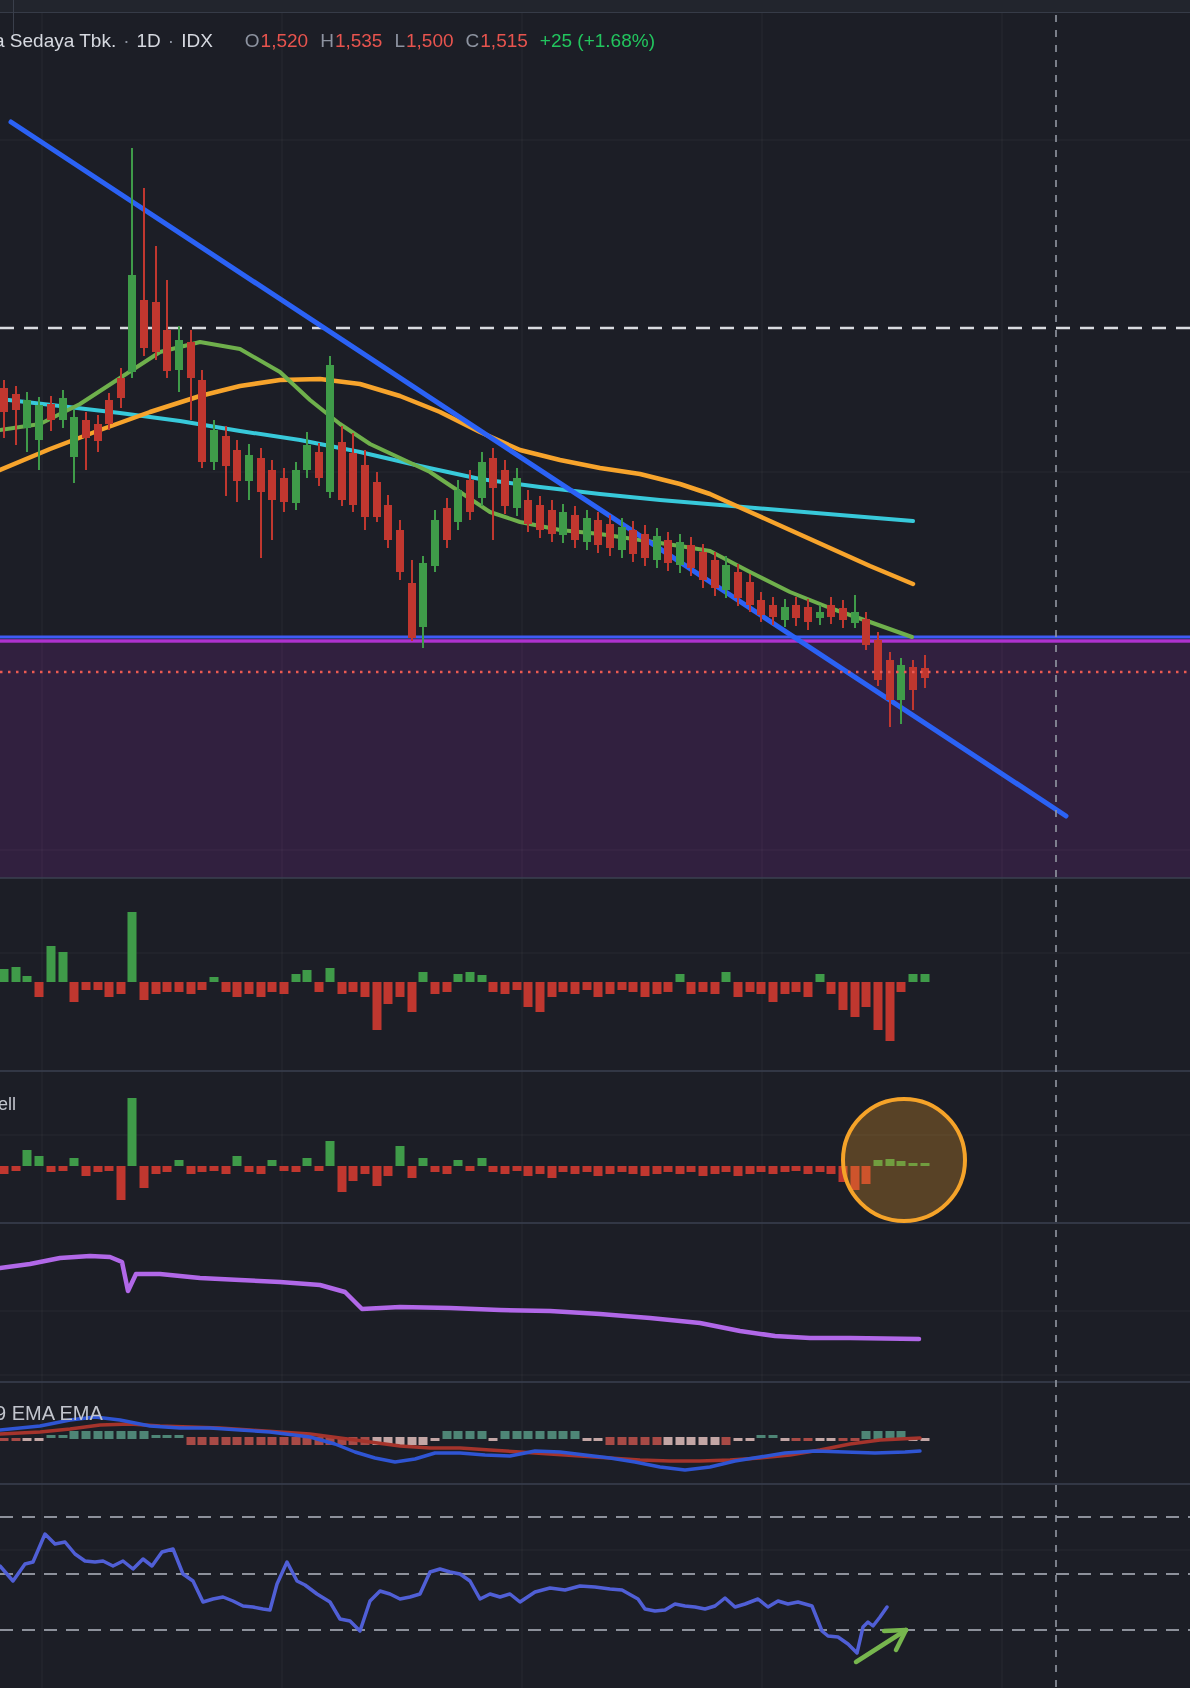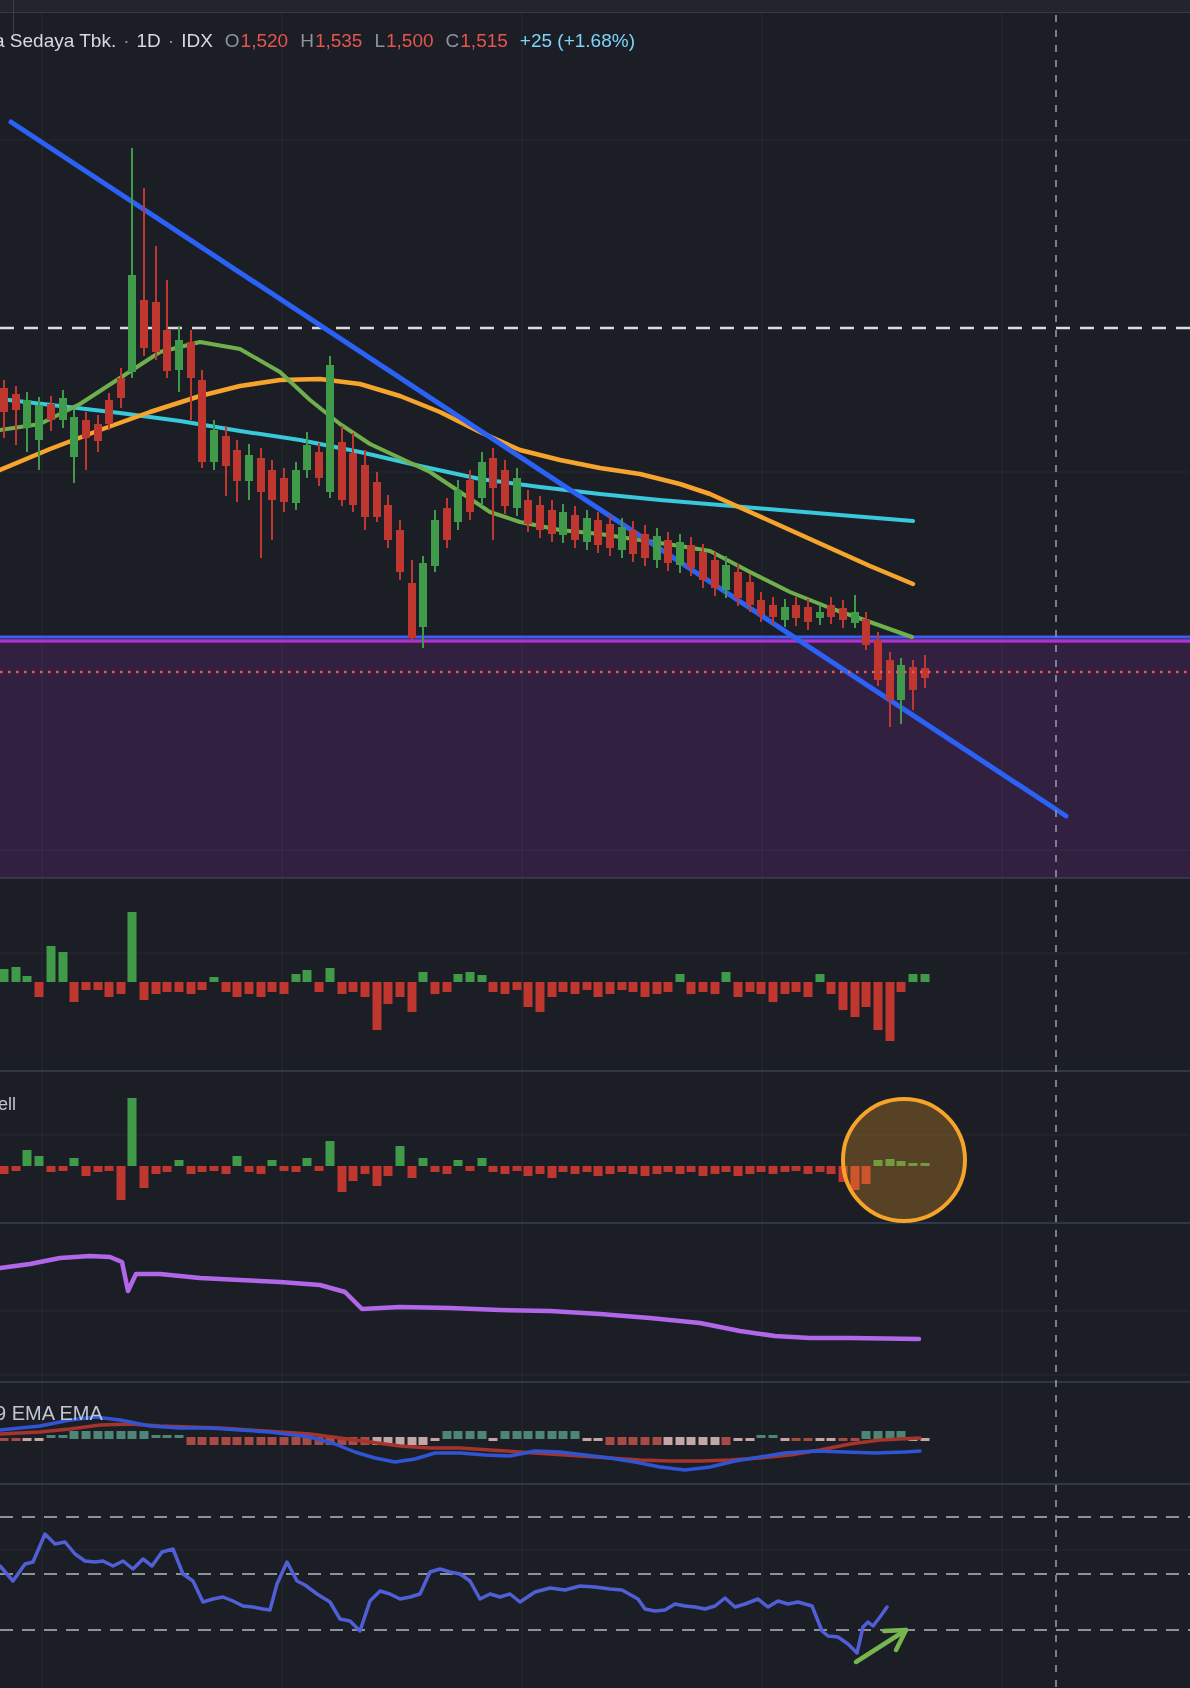--- a/index.html
+++ b/index.html
@@ -3,24 +3,24 @@
 <meta charset="utf-8">
 <style>
   html,body{margin:0;padding:0;background:#14161c;}
   .stage{position:relative;width:1190px;height:1688px;background:#1c1e26;overflow:hidden;
          font-family:"Liberation Sans",sans-serif;}
   .topstrip{position:absolute;left:0;top:0;width:100%;height:12px;background:#22252d;
             border-bottom:1px solid #363b47;}
   .toptick{position:absolute;left:13px;top:0;width:1px;height:38px;background:#3a3f4b;}
   .legend{position:absolute;left:-6px;top:30px;white-space:nowrap;font-size:19px;color:#d6d9e0;}
   .legend .dot{color:#8d93a0;margin:0 7px;}
-  .legend .ohlc{margin-left:12px;}
+  .legend .ohlc{margin-left:32px;}
   .legend .lbl{color:#8d93a0;margin-right:1px;}
   .legend .val{color:#e8544e;margin-right:12px;}
-  .legend .chg{color:#7dd3fc;margin-left:0px;}
+  .legend .chg{color:#22c55e;margin-left:0px;}
   .pane-label{position:absolute;color:#c2c5cd;white-space:nowrap;}
   #sig-label{left:-2px;top:1094px;font-size:18px;}
   #ema-label{left:-5px;top:1402px;font-size:20px;}
   svg#chart-svg{position:absolute;left:0;top:0;}
 </style>
 </head>
 <body>
 
 <div class="stage">
   <svg id="chart-svg" width="1190" height="1688" viewBox="0 0 1190 1688">

